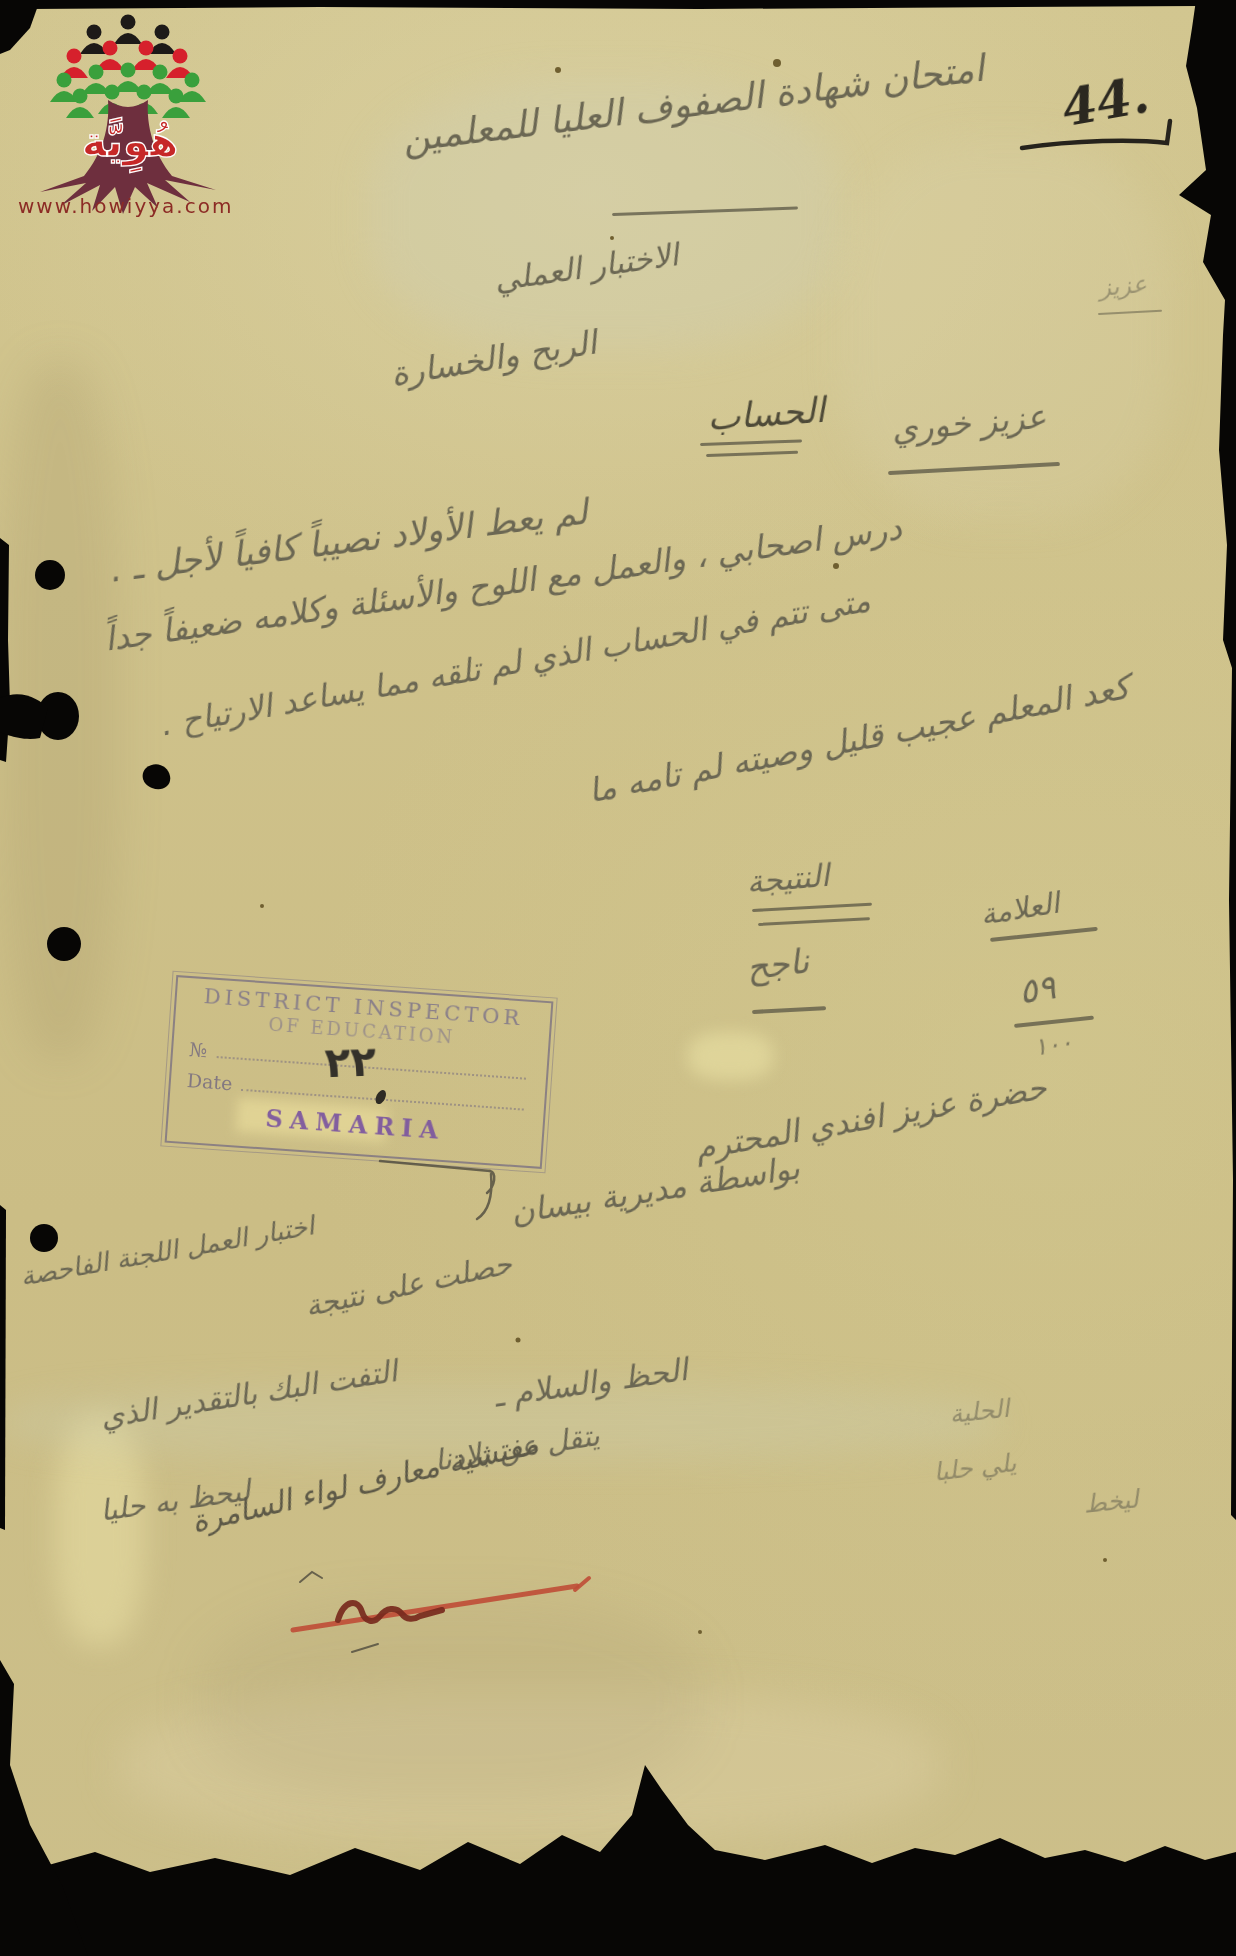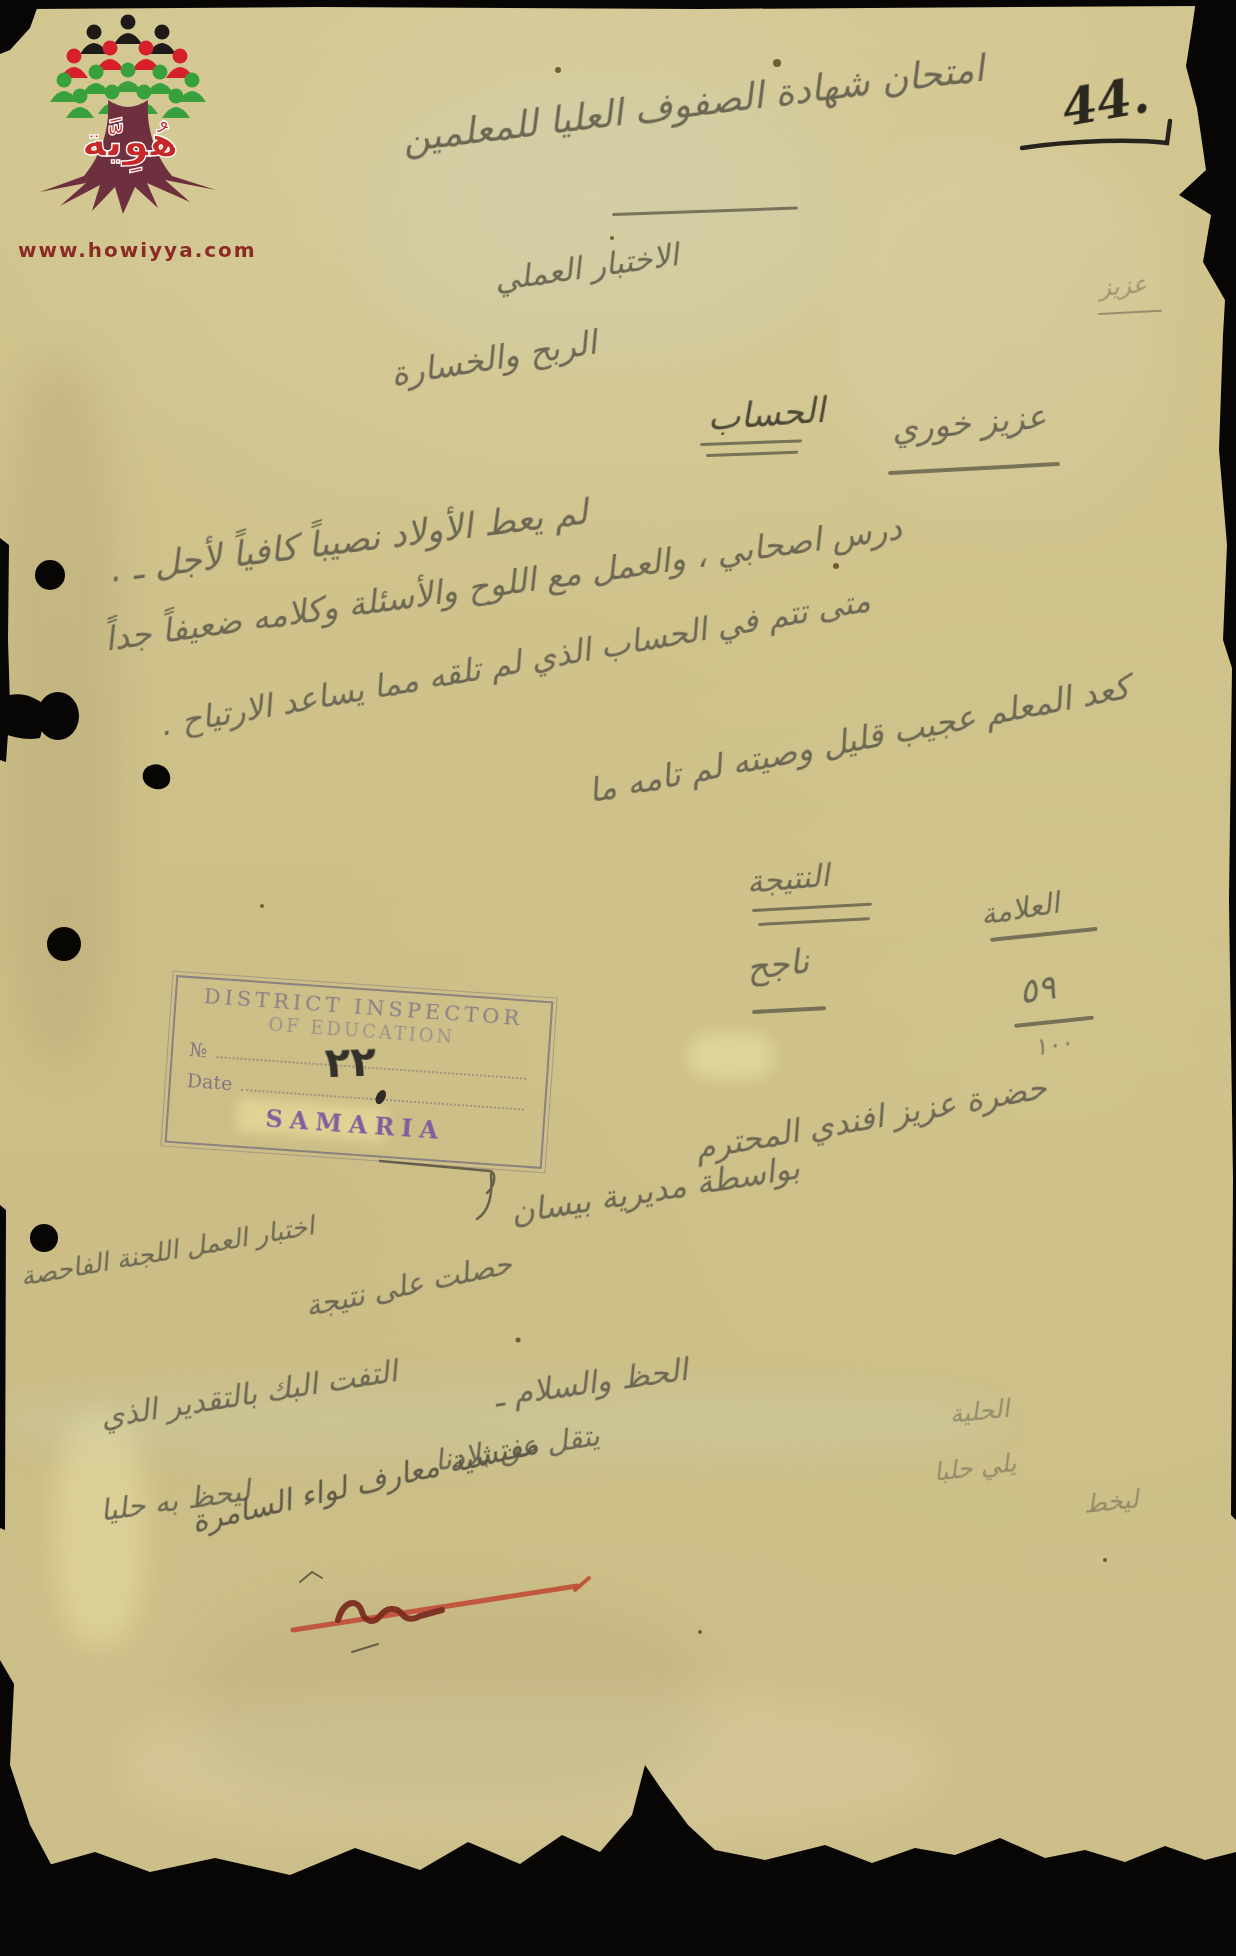--- a/index.html
+++ b/index.html
@@ -12,22 +12,22 @@
       linear-gradient(180deg,#d2c690 0%,#cfc28b 30%,#cbbd85 62%,#ccbf8a 100%);}
   .patch{position:absolute;border-radius:40%;pointer-events:none;}
   .hw{position:absolute;direction:rtl;white-space:nowrap;color:#6b6753;
       font-family:"DejaVu Sans",sans-serif;font-style:italic;
       transform-origin:left top;filter:blur(.35px);}
   .ul{position:absolute;background:#5a5644;opacity:.75;transform-origin:left top;border-radius:2px;}
   .pgnum{position:absolute;left:1062px;top:72px;font-family:"DejaVu Serif",serif;
       font-style:italic;font-weight:bold;font-size:50px;color:#2b2820;
       transform:rotate(-10deg);filter:blur(.3px);}
   
-  .wm-site{position:absolute;left:18px;top:194px;font-size:20px;font-weight:bold;
-      letter-spacing:2px;color:#8c2b25;font-family:"DejaVu Sans",sans-serif;margin-top:44px;}
+  .wm-site{position:absolute;left:18px;top:194px;font-size:20px;font-weight:normal;
+      letter-spacing:2px;color:#8c2b25;font-family:"DejaVu Sans",sans-serif;}
   
   .stamp{position:absolute;left:170px;top:988px;width:378px;height:168px;
       transform:rotate(4deg);transform-origin:center;
       border:2px solid rgba(118,108,130,.75);outline:1px solid rgba(118,108,130,.45);
       outline-offset:3px;color:rgba(118,108,130,.9);
       font-family:"DejaVu Serif",serif;box-sizing:border-box;padding-top:5px;}
   .st1{text-align:center;font-size:21px;letter-spacing:4px;color:rgba(125,115,138,.85);filter:blur(.4px);}
   .st2{text-align:center;font-size:18px;letter-spacing:3px;color:rgba(125,115,138,.6);filter:blur(.5px);margin-top:1px;}
   .strow{display:flex;align-items:flex-end;margin:9px 16px 0 16px;font-size:19px;color:rgba(112,102,128,.8);}
   .dots{flex:1;border-bottom:2px dotted rgba(112,102,128,.5);margin:0 4px 4px 10px;height:14px;}

